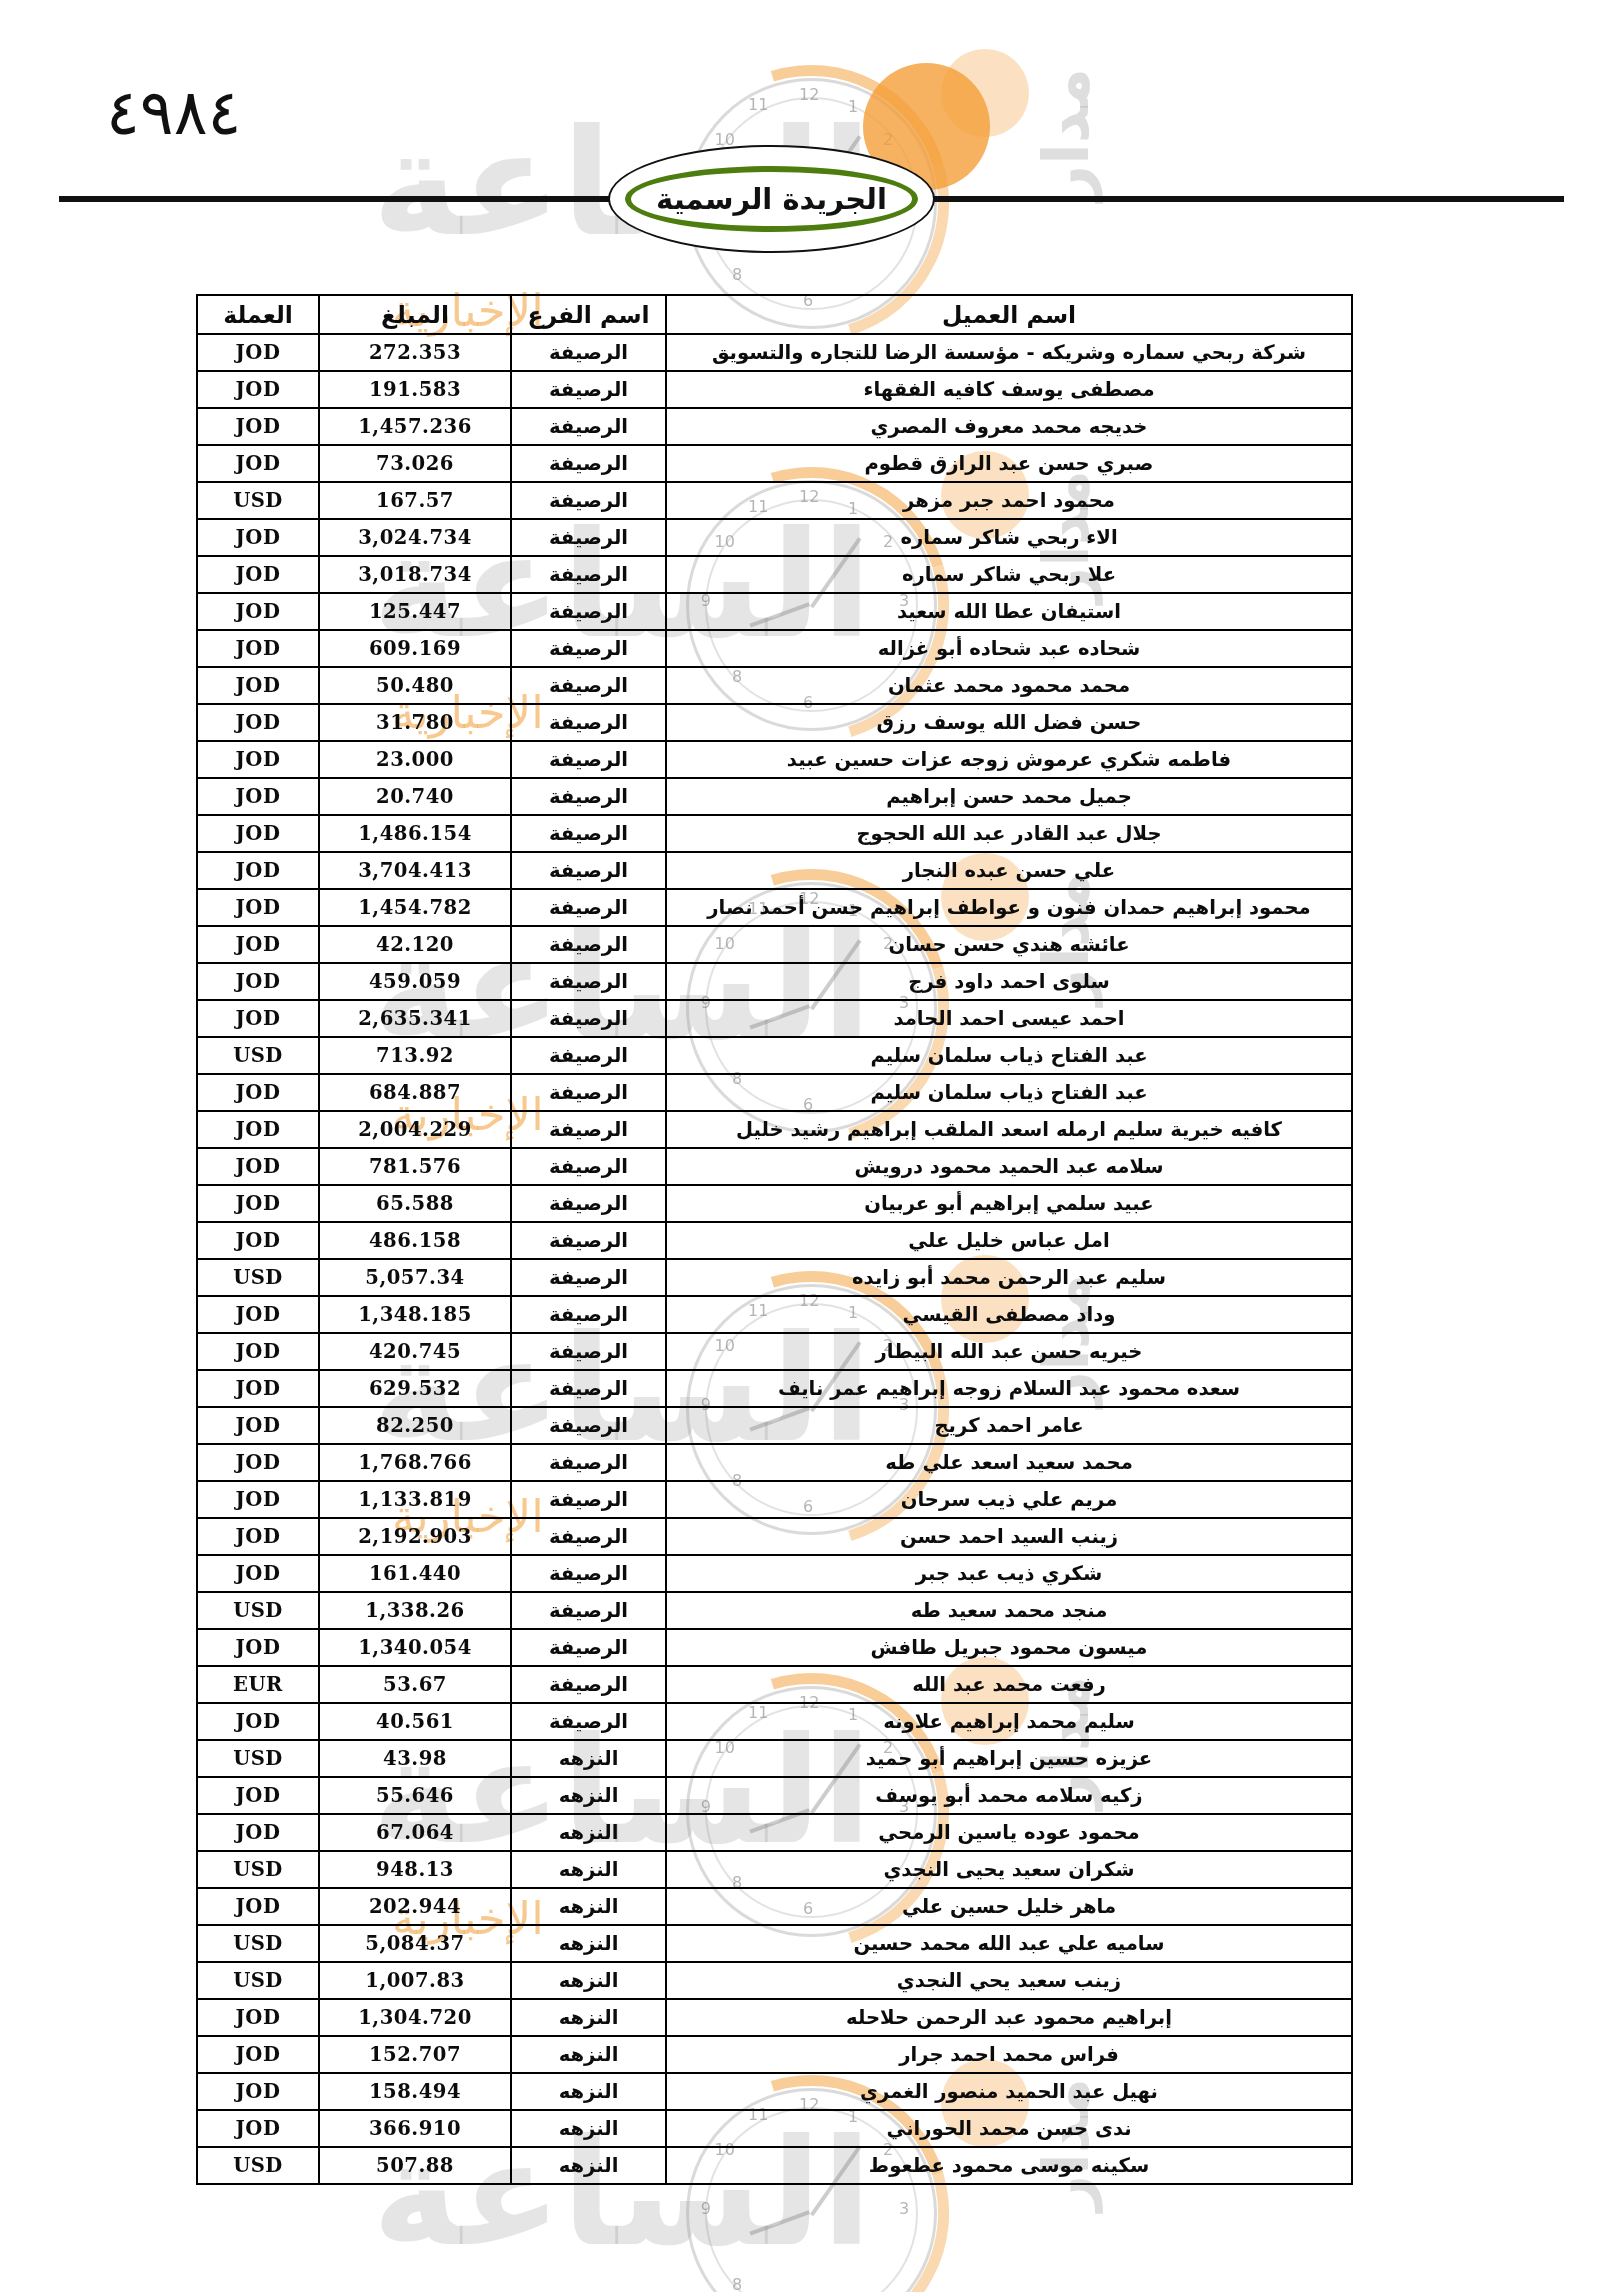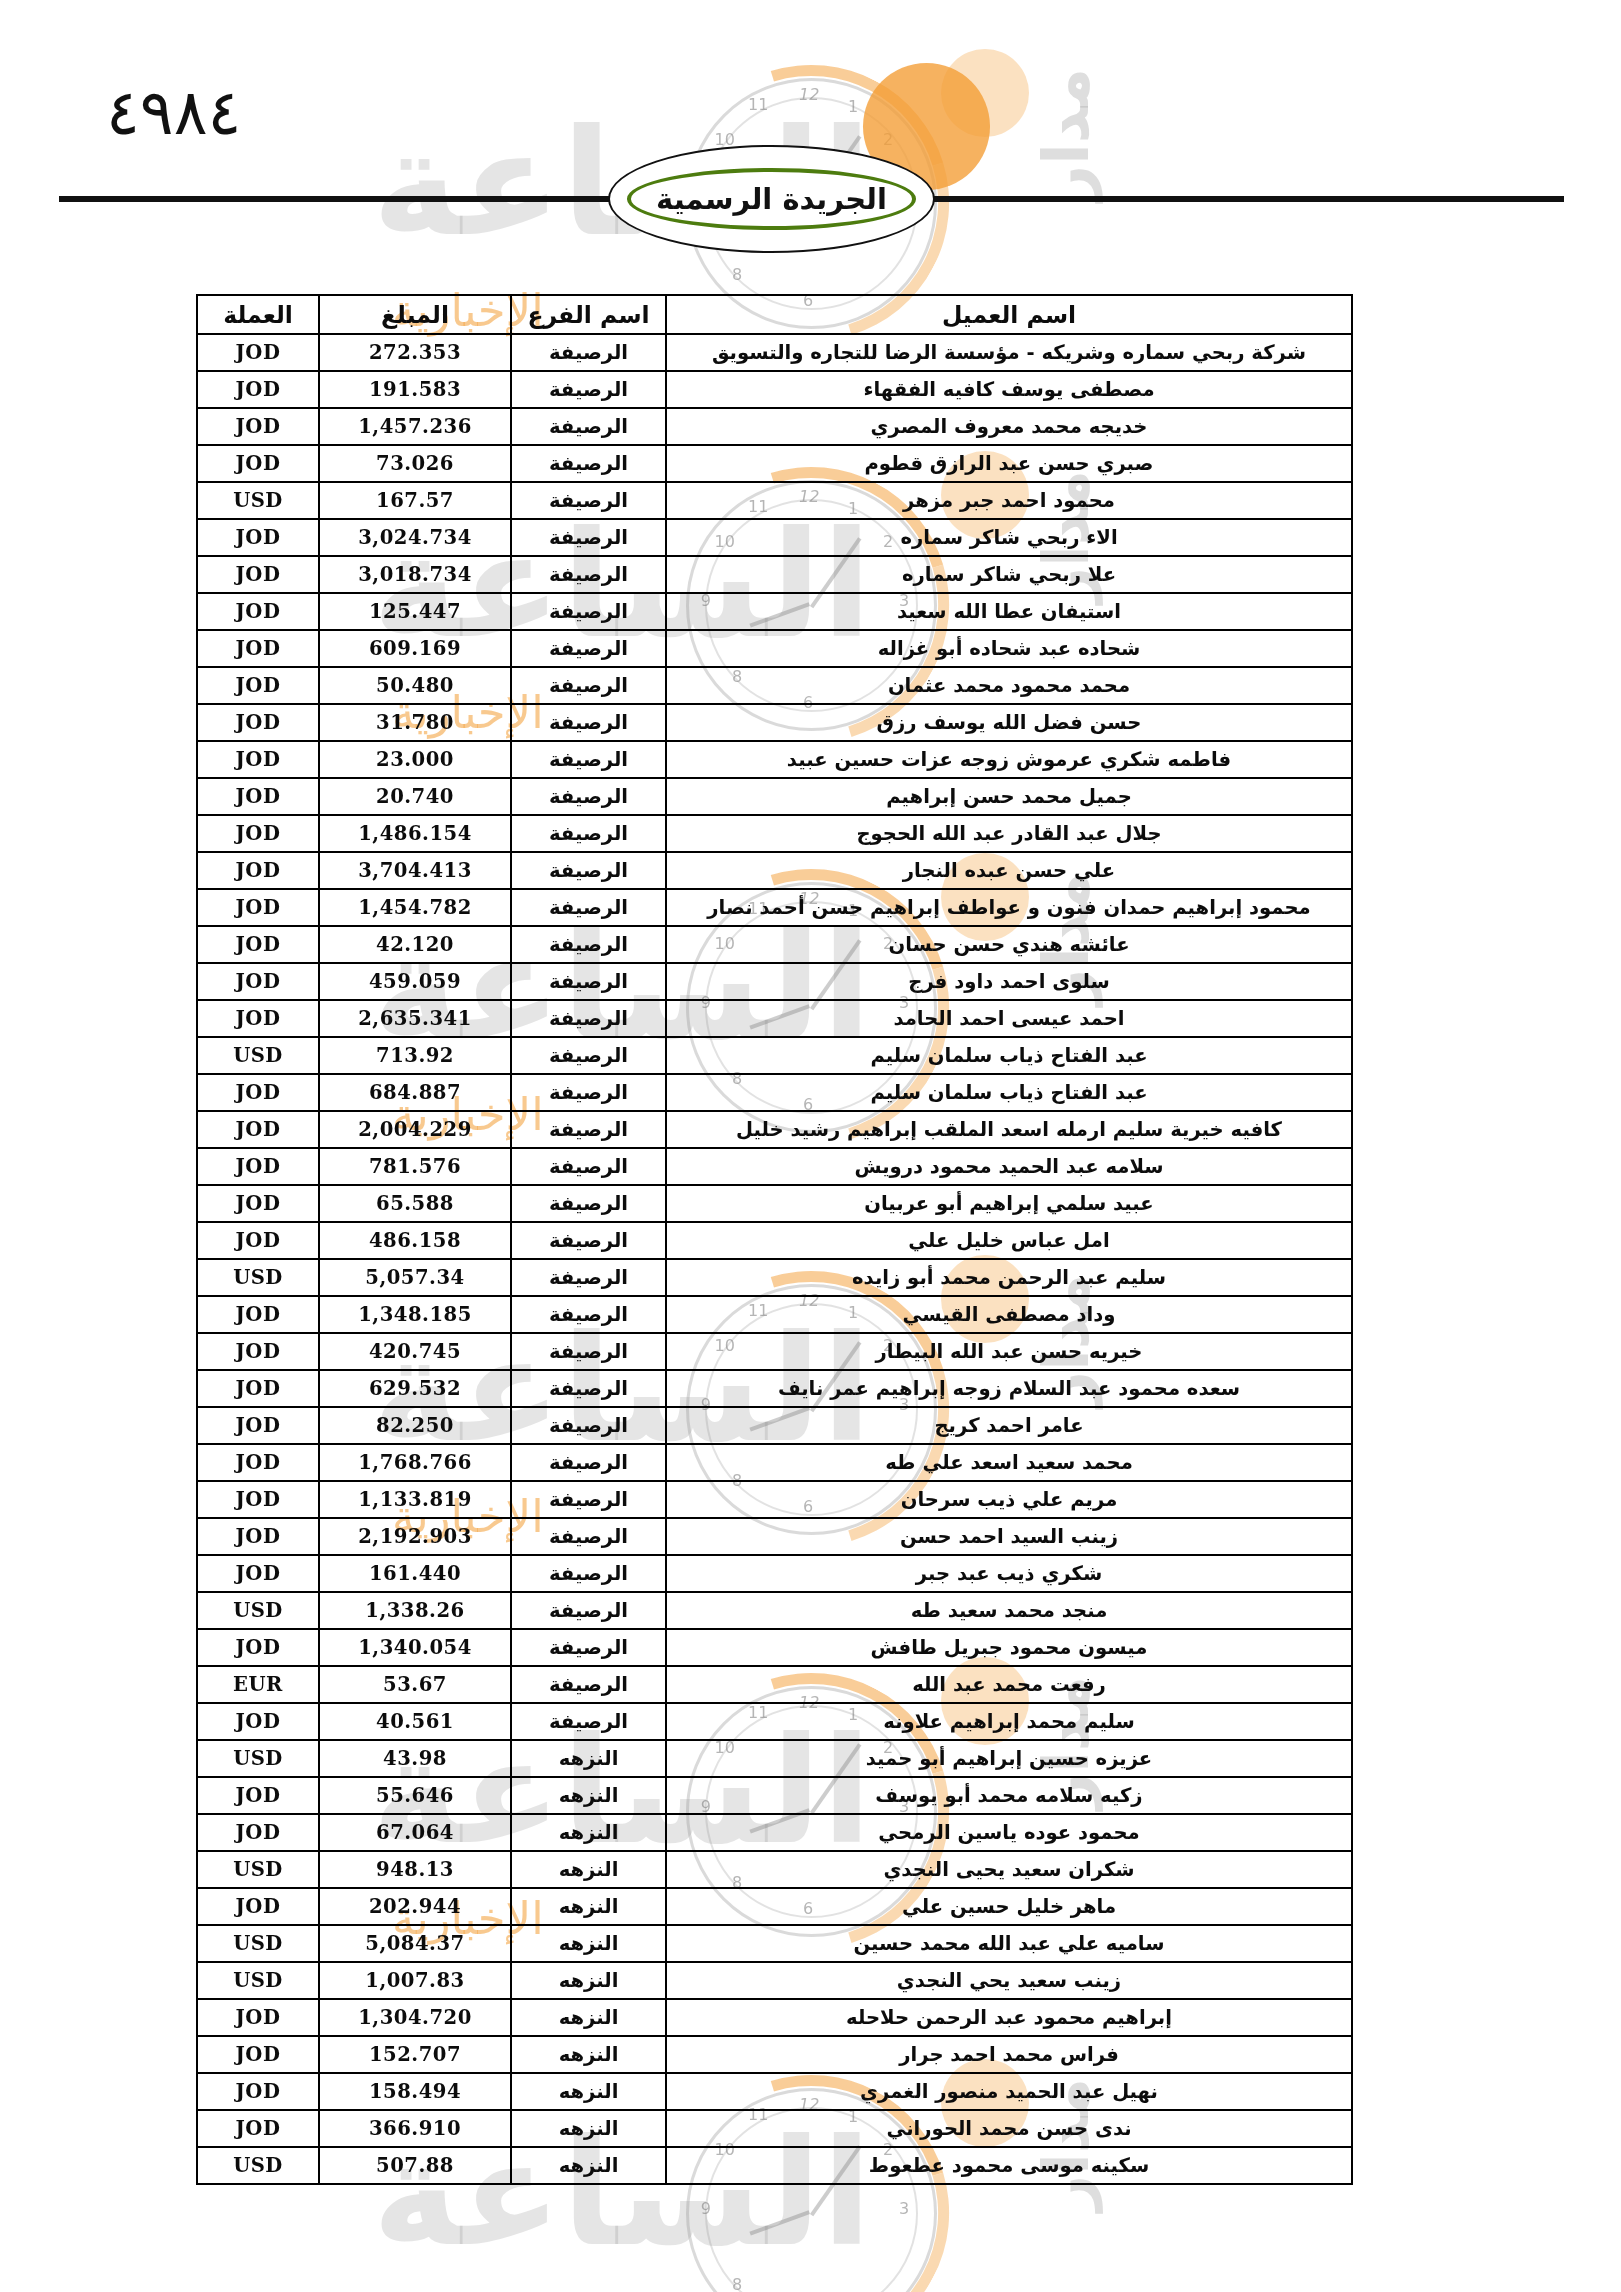--- a/index.html
+++ b/index.html
@@ -21,21 +21,21 @@
     position:absolute;left:59px;right:57px;top:196px;height:5.9px;
     background:#111;z-index:2;
   }
   .header-oval{
     position:absolute;left:608px;top:145px;width:323px;height:104px;
     border:2.9px solid #111;border-radius:50%;
     background:#fff;z-index:4;
     display:flex;align-items:center;justify-content:center;
   }
   .header-oval-inner{
-    border:4px solid #4d7c0f;border-radius:50%;
+    border:6px solid #4d7c0f;border-radius:50%;
     padding:9.8px 25.5px;
     font-size:29px;font-weight:bold;color:#111;
     white-space:nowrap;
   }
   .header-orange-dot{
     position:absolute;left:863px;top:63px;width:127px;height:127px;
     border-radius:50%;
     background:rgba(243,156,51,.78);
     z-index:1;
   }
@@ -61,21 +61,21 @@
   .wm-hand-a,.wm-hand-b{
     position:absolute;left:121px;top:123px;background:rgba(130,130,130,.4);
     transform-origin:0 0;
   }
   .wm-hand-a{width:84px;height:3.9px;transform:rotate(-55deg);}
   .wm-hand-b{width:63px;height:3.9px;transform:rotate(160deg);}
   .wm-num{
     position:absolute;font-size:16px;color:rgba(120,120,120,.55);
     font-family:"DejaVu Sans", sans-serif;
   }
-  .n12{left:110px;top:3.9px;font-style:italic;}  .n1{left:159px;top:15.7px;}  .n2{left:194px;top:49px;}
+  .n12{left:110px;top:3.9px;}  .n1{left:159px;top:15.7px;}  .n2{left:194px;top:49px;}
   .n3{left:210px;top:108px;} .n6{left:114px;top:210px;} .n8{left:43px;top:184px;}
   .n9{left:11.8px;top:108px;}  .n10{left:25.5px;top:49px;}  .n11{left:59px;top:13.7px;}
   .wm-saaa{
     position:absolute;left:372px;top:59px;
     font-size:147px;font-weight:bold;
     color:rgba(125,125,125,.20);
     font-family:"DejaVu Sans", sans-serif;
   }
   .wm-ekhbaria{
     position:absolute;left:392px;top:245px;

